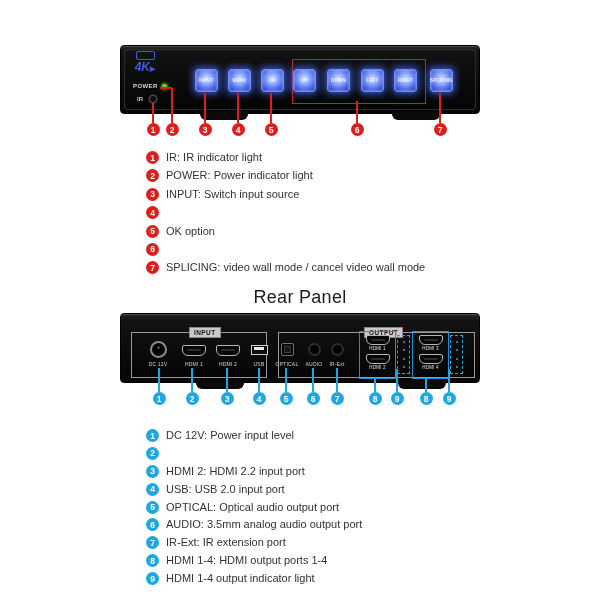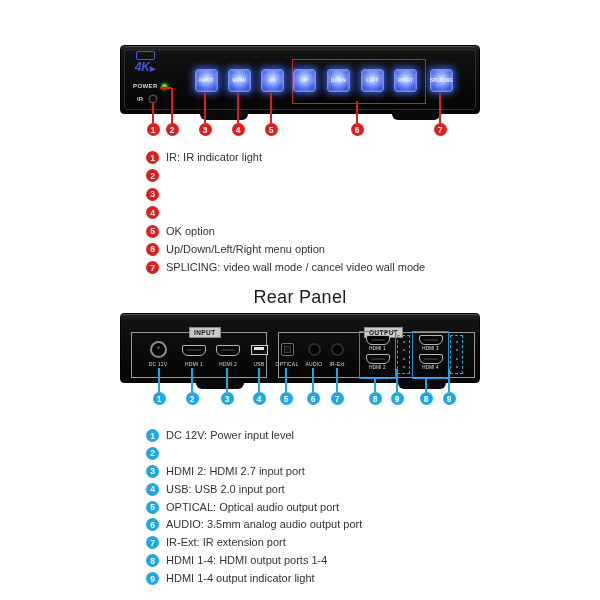--- a/index.html
+++ b/index.html
@@ -135,34 +135,35 @@
       <div class="hline red" style="left: 160px; top: 87px; width: 12px;"></div>
     </div>
 
   <div class="legend" id="front-legend" style="top:151px;">
       <div class="legend-row" style="margin-bottom: 5.4px;">
         <div class="legend-num" style="background: rgb(224, 29, 29);">1</div>
         <div class="legend-text">IR: IR indicator light</div>
       </div>
       <div class="legend-row" style="margin-bottom: 5.4px;">
         <div class="legend-num" style="background: rgb(224, 29, 29);">2</div>
+        <div class="legend-text">POWER: Power indicator light</div>
       </div>
       <div class="legend-row" style="margin-bottom: 5.4px;">
         <div class="legend-num" style="background: rgb(224, 29, 29);">3</div>
+        <div class="legend-text">INPUT: Switch input source</div>
       </div>
       <div class="legend-row" style="margin-bottom: 5.4px;">
         <div class="legend-num" style="background: rgb(224, 29, 29);">4</div>
       </div>
       <div class="legend-row" style="margin-bottom: 5.4px;">
         <div class="legend-num" style="background: rgb(224, 29, 29);">5</div>
         <div class="legend-text">OK option</div>
       </div>
       <div class="legend-row" style="margin-bottom: 5.4px;">
         <div class="legend-num" style="background: rgb(224, 29, 29);">6</div>
-        <div class="legend-text">Up/Down/Left/Right menu option</div>
       </div>
       <div class="legend-row" style="margin-bottom: 5.4px;">
         <div class="legend-num" style="background: rgb(224, 29, 29);">7</div>
         <div class="legend-text">SPLICING: video wall mode / cancel video wall mode</div>
       </div>
     </div>
 
   <div class="section-title" style="top:287px;">Rear Panel</div>
 
   <div class="device" id="rear-device" style="top:313px;height:68px;">
@@ -277,21 +278,21 @@
   <div class="legend" id="rear-legend" style="top:429px;">
       <div class="legend-row" style="margin-bottom: 4.9px;">
         <div class="legend-num" style="background: rgb(30, 167, 224);">1</div>
         <div class="legend-text">DC 12V: Power input level</div>
       </div>
       <div class="legend-row" style="margin-bottom: 4.9px;">
         <div class="legend-num" style="background: rgb(30, 167, 224);">2</div>
       </div>
       <div class="legend-row" style="margin-bottom: 4.9px;">
         <div class="legend-num" style="background: rgb(30, 167, 224);">3</div>
-        <div class="legend-text">HDMI 2: HDMI 2.7 input port</div>
+        <div class="legend-text">HDMI 2: HDMI 2.2 input port</div>
       </div>
       <div class="legend-row" style="margin-bottom: 4.9px;">
         <div class="legend-num" style="background: rgb(30, 167, 224);">4</div>
         <div class="legend-text">USB: USB 2.0 input port</div>
       </div>
       <div class="legend-row" style="margin-bottom: 4.9px;">
         <div class="legend-num" style="background: rgb(30, 167, 224);">5</div>
         <div class="legend-text">OPTICAL: Optical audio output port</div>
       </div>
       <div class="legend-row" style="margin-bottom: 4.9px;">

